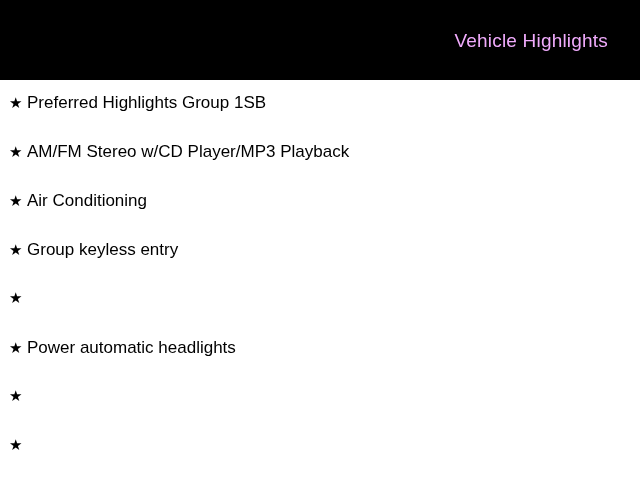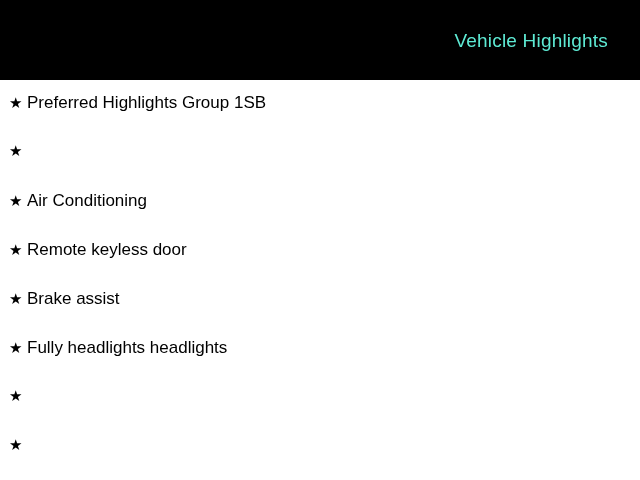--- a/index.html
+++ b/index.html
@@ -23,21 +23,21 @@
     width: 640px;
     height: 80px;
     background: #000000;
     display: flex;
     align-items: center;
     justify-content: flex-end;
     box-sizing: border-box;
     padding-right: 32px;
   }
   .header-title {
-    color: #5eead4;
+    color: #f0abfc;
     font-size: 19px;
     font-weight: normal;
     letter-spacing: 0.2px;
     line-height: 1;
   }
   .highlights-list {
     list-style: none;
     margin: 0;
     padding: 0;
     box-sizing: border-box;
@@ -76,40 +76,40 @@
 
   <ul class="highlights-list">
 
     <li class="highlight-item">
       <span class="bullet-icon">★</span>
       <span class="item-label">Preferred Highlights Group 1SB</span>
     </li>
 
     <li class="highlight-item">
       <span class="bullet-icon">★</span>
+      <span class="item-label">AM/FM Stereo w/CD Player/MP3 Playback</span>
     </li>
 
     <li class="highlight-item">
       <span class="bullet-icon">★</span>
       <span class="item-label">Air Conditioning</span>
     </li>
 
     <li class="highlight-item">
       <span class="bullet-icon">★</span>
-      <span class="item-label">Remote keyless door</span>
+      <span class="item-label">Group keyless entry</span>
     </li>
 
     <li class="highlight-item">
       <span class="bullet-icon">★</span>
-      <span class="item-label">Brake assist</span>
     </li>
 
     <li class="highlight-item">
       <span class="bullet-icon">★</span>
-      <span class="item-label">Fully headlights headlights</span>
+      <span class="item-label">Power automatic headlights</span>
     </li>
 
     <li class="highlight-item">
       <span class="bullet-icon">★</span>
     </li>
 
     <li class="highlight-item">
       <span class="bullet-icon">★</span>
     </li>
 

